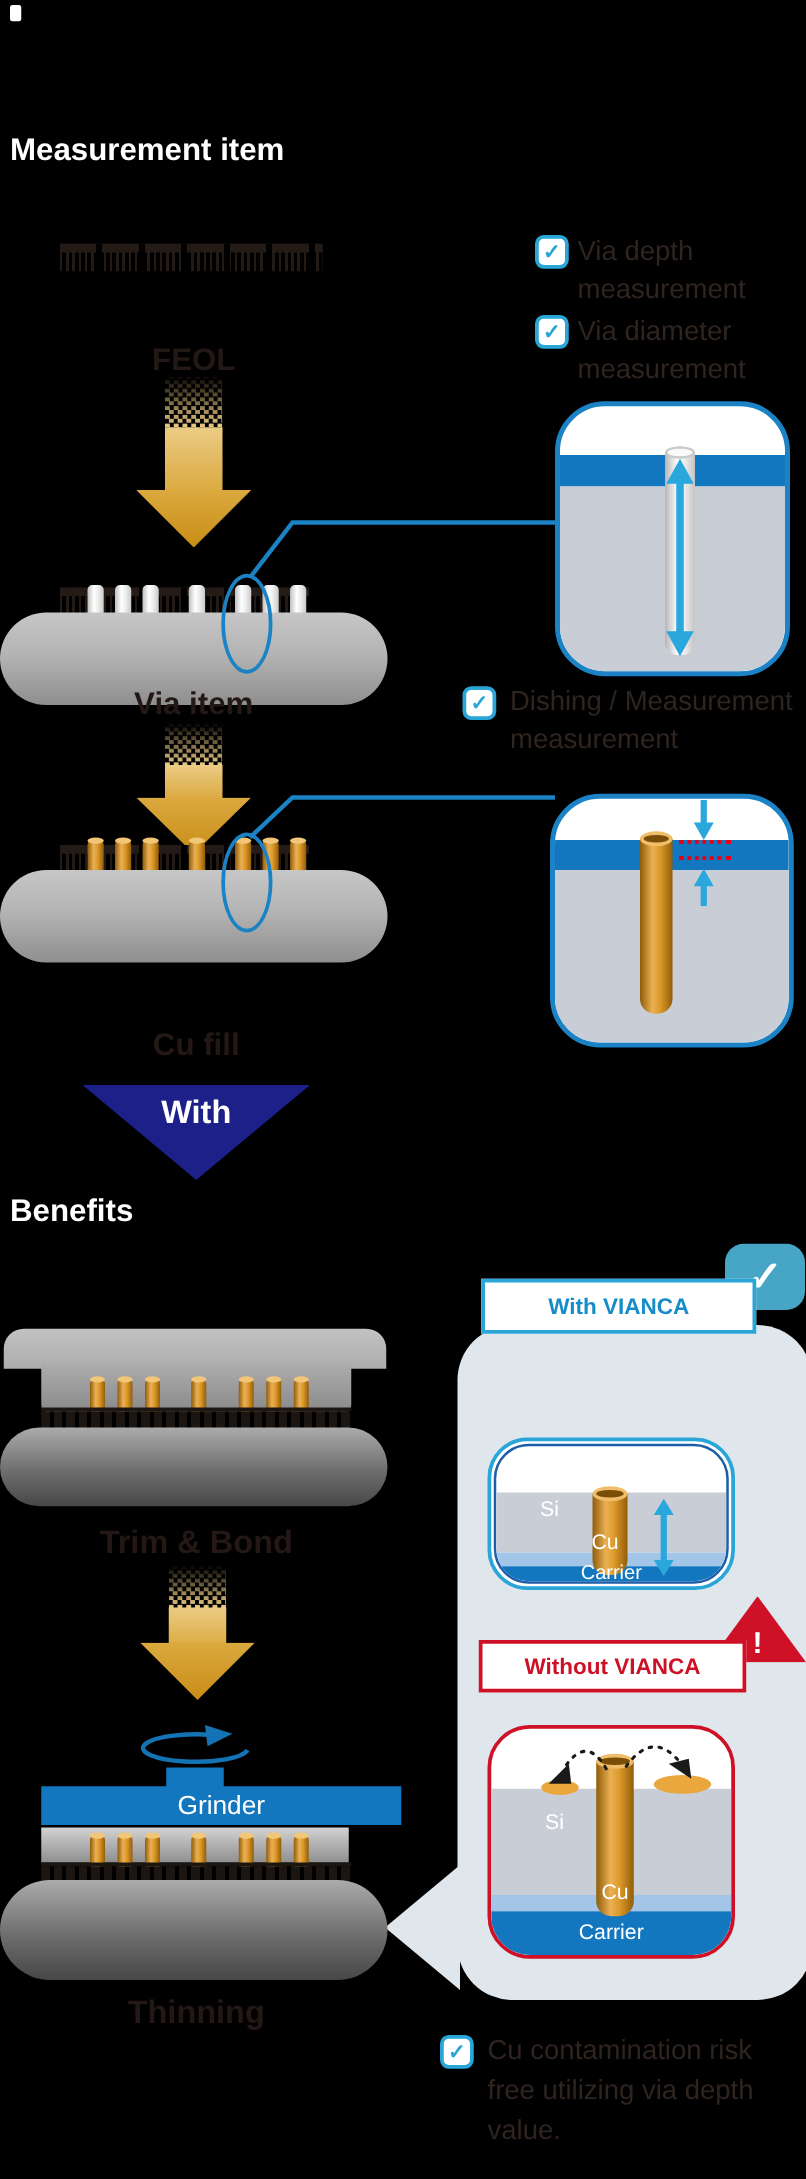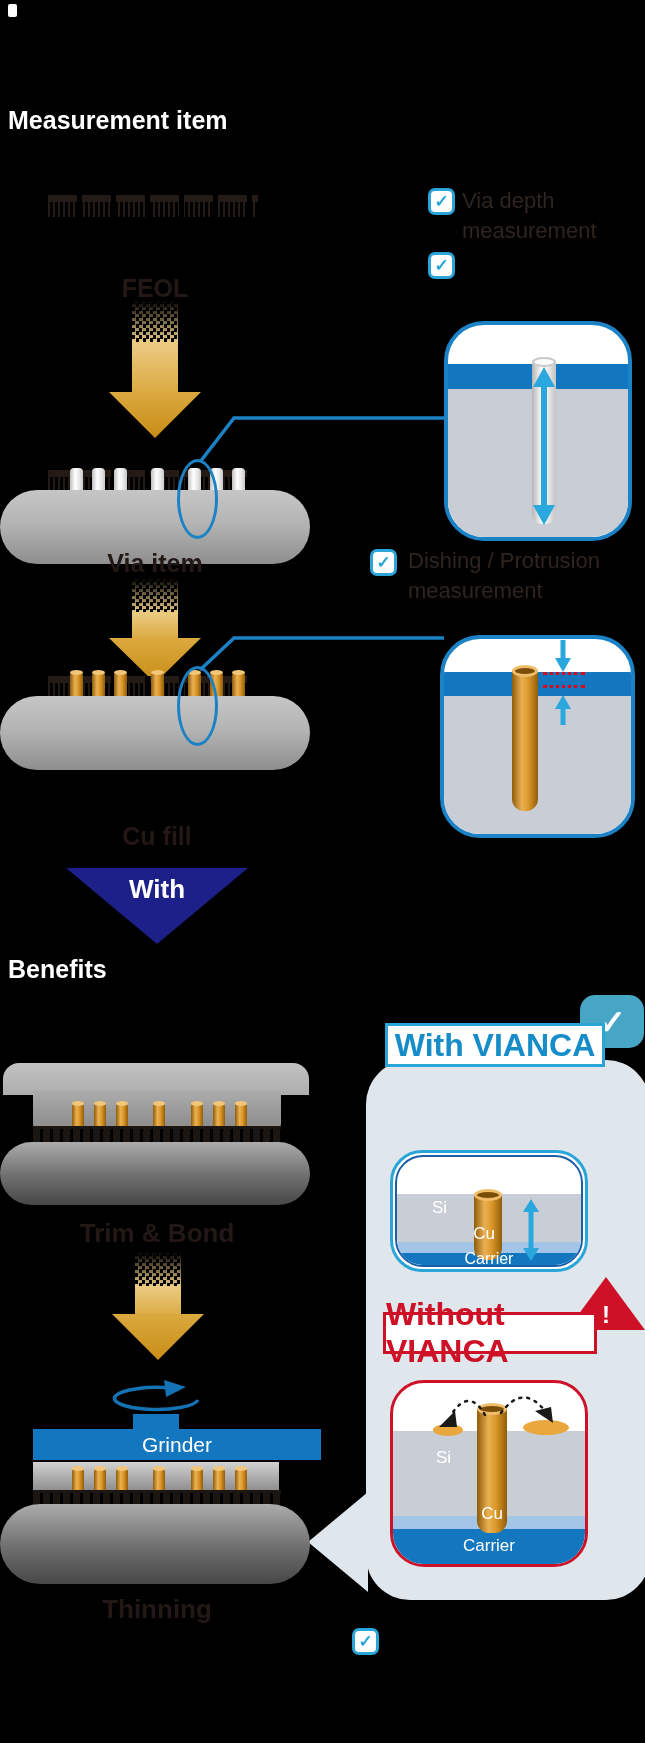--- a/index.html
+++ b/index.html
@@ -47,21 +47,21 @@
       background:#fafafa;border:2px solid #c9c9c9;box-sizing:border-box;}
   .cyl.copper{background:linear-gradient(90deg,#8f5c09,#eab054 38%,#dd9a2b 62%,#925d08);border-radius:0 0 12px 12px;}
   .cyl.copper::before{content:"";position:absolute;left:0;right:0;top:-6px;height:12px;border-radius:50%;
       background:#7a4e06;border:3px solid #f0be6b;box-sizing:border-box;}
   .reddots{position:absolute;width:42px;height:0;border-top:3px dotted #E60012;}
   
   .hl-ellipse{box-sizing:border-box;border:3.5px solid #1B82C5;border-radius:50%;}
   
   .panel{background:#DFE7ED;border-radius:44px;}
   .vianca-hdr{box-sizing:border-box;background:#fff;display:flex;align-items:center;justify-content:center;
-      font-weight:bold;font-size:32px;}
+      font-weight:bold;font-size:18px;}
   .hdr-with{border:3px solid #2AA5D8;color:#168CC9;}
   .hdr-without{border:3px solid #CE1126;color:#CE1126;}
   .badge{background:#47A5C5;border-radius:15px;display:flex;align-items:center;justify-content:center;
       color:#fff;font-size:34px;font-weight:900;}
   .warn-tri{background:#CE1126;clip-path:polygon(50% 0,100% 100%,0 100%);display:flex;align-items:flex-end;
       justify-content:center;color:#fff;font-weight:bold;font-size:24px;}
   .dsq{box-sizing:border-box;border-radius:32px;overflow:hidden;background:#fff;}
   .dsq-inner{position:absolute;inset:2px;border-radius:28px;overflow:hidden;background:#fff;}
   .lbl-white{color:#ffffff;font-size:17px;}
   
@@ -81,20 +81,21 @@
   <div class="abs comb" style="left:48px;top:195px;width:210px;height:22px;"></div>
 
   <div class="abs checkbox" style="left:428px;top:188px;">
     <span>✓</span>
   </div>
   <div class="abs chk-lbl" style="left:462px;top:186px;width:165px;">Via depth measurement</div>
 
   <div class="abs checkbox" style="left:428px;top:252px;">
     <span>✓</span>
   </div>
+  <div class="abs chk-lbl" style="left:462px;top:250px;width:175px;">Via diameter measurement</div>
 
   <div class="abs step-lbl ctr" style="left:65px;top:274px;width:180px;">FEOL</div>
 
   <div class="abs garrow" style="left:109px;top:300px;width:92px;height:138px;">
     <div class="cap" style="top:0;height:46px;"></div>
     <div class="shaft" style="top:42px;height:52px;"></div>
     <div class="head" style="top:92px;height:46px;"></div>
   </div>
 
   <div class="abs comb" style="left:48px;top:470px;width:200px;height:22px;"></div>
@@ -123,21 +124,21 @@
       <rect x="10" y="14" width="6" height="130" fill="#2AA7DD"></rect>
       <polygon points="13,158 2,138 24,138" fill="#2AA7DD"></polygon>
     </svg>
   </div>
 
   <div class="abs step-lbl ctr" style="left:65px;top:549px;width:180px;">Via item</div>
 
   <div class="abs checkbox" style="left:370px;top:549px;">
     <span>✓</span>
   </div>
-  <div class="abs chk-lbl" style="left:408px;top:546px;width:232px;">Dishing / Protrusion measurement</div>
+  <div class="abs chk-lbl" style="left:408px;top:546px;width:232px;">Dishing / Measurement measurement</div>
 
   <div class="abs garrow" style="left:109px;top:578px;width:92px;height:105px;">
     <div class="cap" style="top:0;height:38px;"></div>
     <div class="shaft" style="top:34px;height:28px;"></div>
     <div class="head" style="top:60px;height:45px;"></div>
   </div>
 
   <div class="abs comb" style="left:48px;top:676px;width:200px;height:22px;"></div>
   <div class="abs pillar copper" style="left:70px;top:672px;height:60px;"></div>
   <div class="abs pillar copper" style="left:92px;top:672px;height:60px;"></div>
@@ -263,14 +264,15 @@
       <polygon points="160,40 142,28 158,24" fill="#1a1a18"></polygon>
     </svg>
   </div>
   <div class="abs lbl-white" style="left:436px;top:1448px;">Si</div>
   <div class="abs lbl-white ctr" style="left:474px;top:1504px;width:36px;">Cu</div>
   <div class="abs lbl-white ctr" style="left:400px;top:1536px;width:178px;">Carrier</div>
 
   <div class="abs checkbox" style="left:352px;top:1628px;">
     <span>✓</span>
   </div>
+  <div class="abs chk-lbl" style="left:390px;top:1624px;width:245px;line-height:32px;">Cu contamination risk free utilizing via depth value.</div>
 
 </div>
 
 </body></html>

